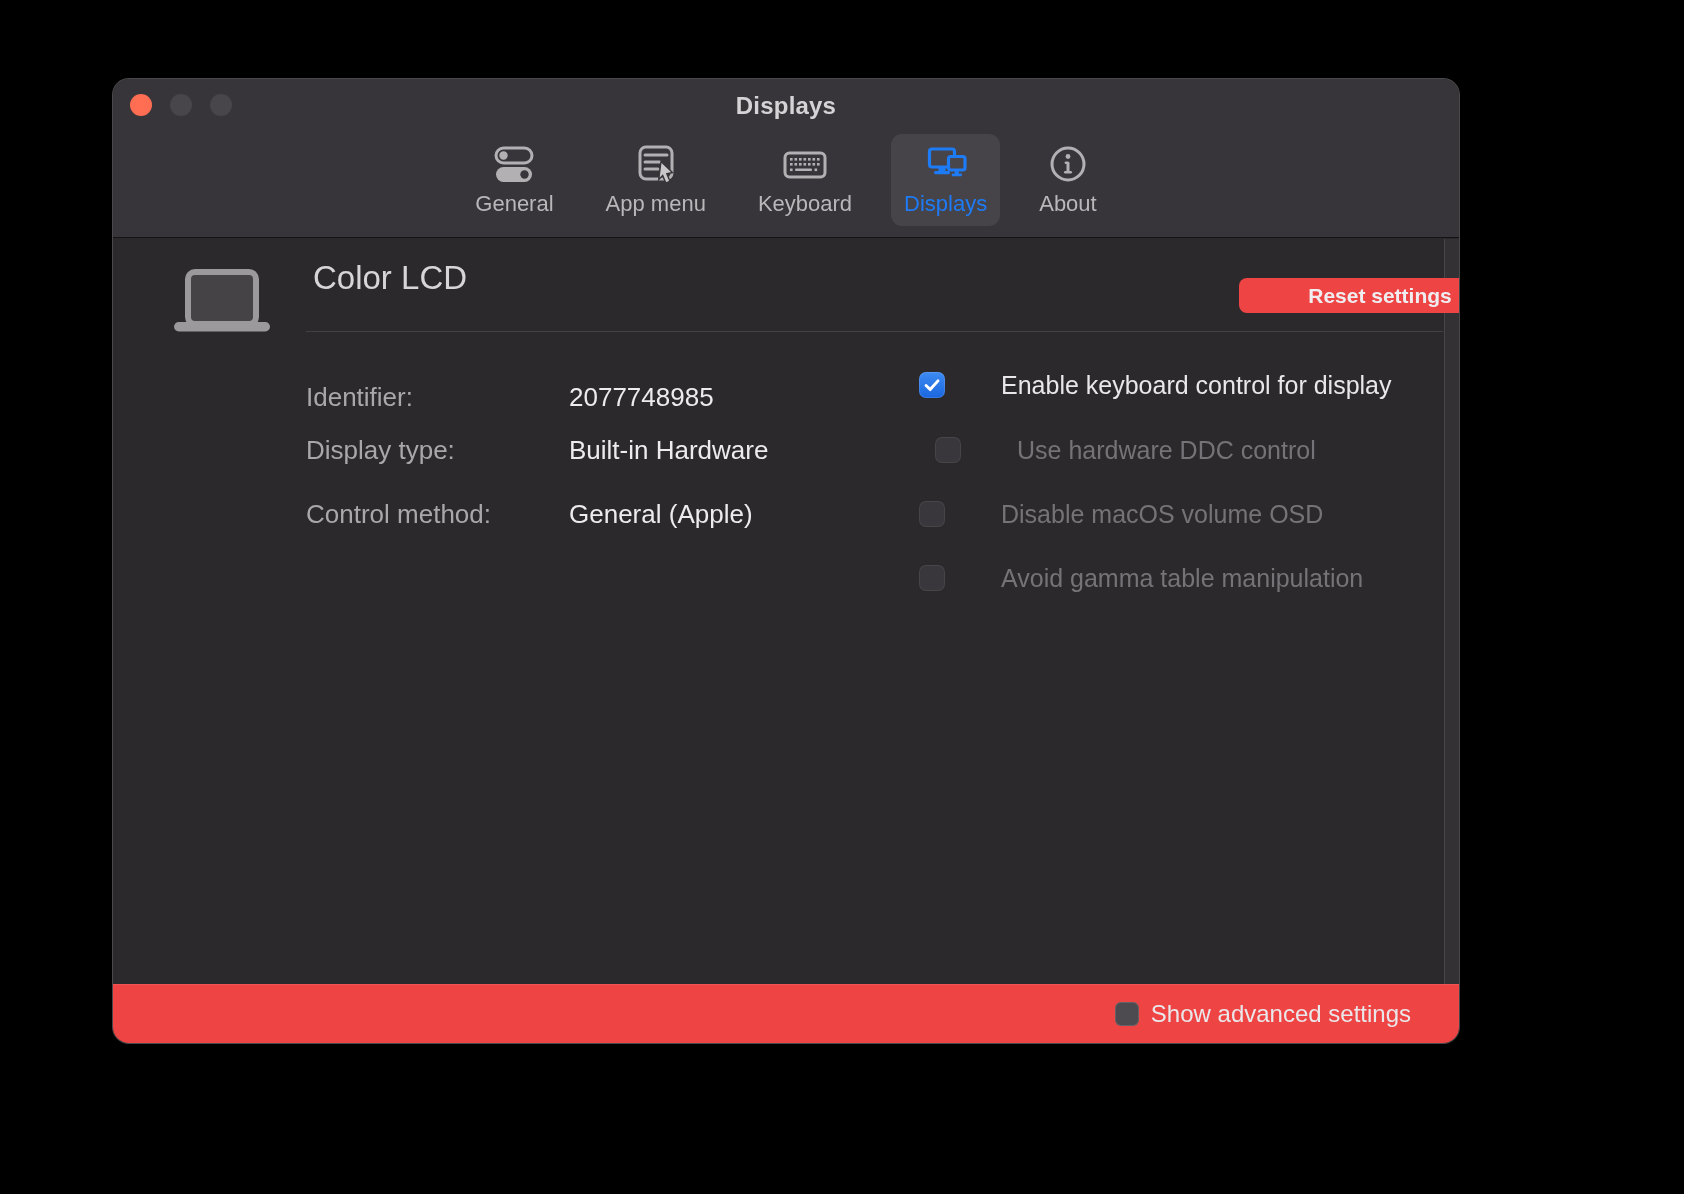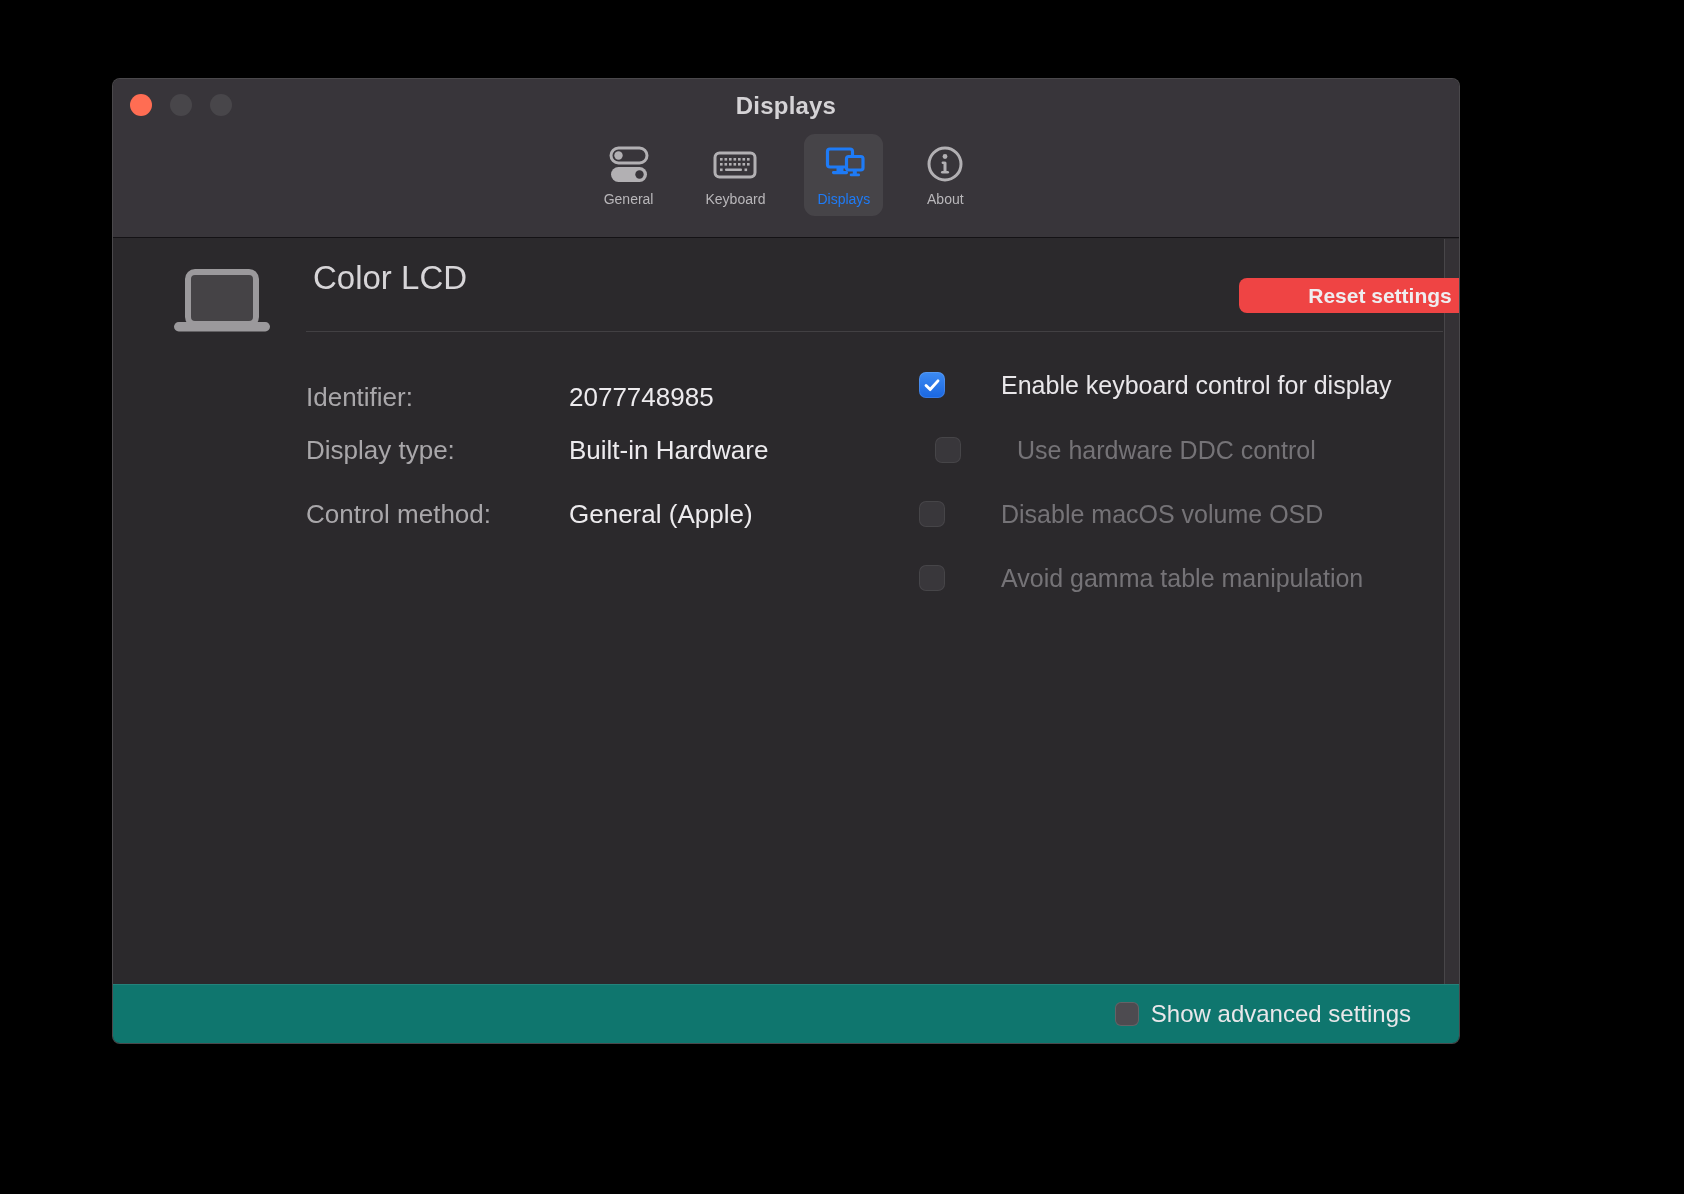--- a/index.html
+++ b/index.html
@@ -9,21 +9,21 @@
     font-family: "Liberation Sans", "DejaVu Sans", sans-serif;
     position: relative; overflow: hidden;
     -webkit-font-smoothing: antialiased;
   }
   .stage { position: absolute; inset: 0; }
 
   
   .window {
     position: absolute; left: 112px; top: 78px; width: 1348px; height: 966px;
     background: #2b292c;
-    border-radius: 8px;
+    border-radius: 17px;
     border: 1px solid rgba(255,255,255,0.15);
     box-shadow: 0 36px 90px rgba(0,0,0,0.85);
     overflow: hidden;
   }
 
   
   .titlebar {
     position: absolute; left: 0; top: 0; right: 0; height: 159px;
     background: #38353a;
     border-bottom: 1px solid #141215;
@@ -43,21 +43,21 @@
   .tabs {
     position: absolute; left: 0; right: 0; top: 55px; height: 96px;
     display: flex; justify-content: center; align-items: flex-start; gap: 26px;
   }
   .tab {
     display: flex; flex-direction: column; align-items: center;
     padding: 8px 13px 9px; border-radius: 11px;
     color: #b9b7ba;
   }
   .tab .tab-icon { width: 46px; height: 46px; display: block; }
-  .tab .tab-label { font-size: 14px; margin-top: 3px; white-space: nowrap; }
+  .tab .tab-label { font-size: 22px; margin-top: 3px; white-space: nowrap; }
   .tab.active { background: rgba(255,255,255,0.075); color: #1e7bf6; }
 
   
   .content { position: absolute; left: 0; top: 160px; right: 0; bottom: 59px; background: #2b292c; }
 
   .scroll-track {
     position: absolute; top: 0; bottom: 0; right: 0; width: 15px;
     background: #343135; border-left: 1px solid rgba(255,255,255,0.10);
   }
 
@@ -101,21 +101,21 @@
     background: #3d3b3f;
     box-shadow: inset 0 0 0 1px rgba(255,255,255,0.07);
   }
   .opt-label { font-size: 25px; color: #e9e7ea; white-space: nowrap; margin-left: 41px; }
   .opt-row.disabled .opt-label { color: #757377; }
   .opt-row.disabled .checkbox { background: #39373b; }
 
   
   .footer {
     position: absolute; left: 0; right: 0; bottom: 0; height: 59px;
-    background: #0f766e;
+    background: #ef4444;
     border-top: 1px solid rgba(255,255,255,0.09);
     display: flex; align-items: center; justify-content: flex-end;
     padding-right: 48px; gap: 12px;
   }
   .footer .checkbox.off { background: #4d4b50; box-shadow: inset 0 0 0 1px rgba(255,255,255,0.13); }
   .footer .checkbox { width: 24px; height: 24px; border-radius: 6px; }
   .footer-label { font-size: 24px; color: #e9e7ea; }
 
   svg { display: block; }
 </style>
@@ -138,20 +138,30 @@
         <div class="tab">
           <svg class="tab-icon" viewBox="0 0 46 46">
             <rect x="5" y="6" width="36" height="15" rx="7.5" fill="none" stroke="#b2b0b3" stroke-width="3"></rect>
             <circle cx="12.5" cy="13.5" r="4.2" fill="#b2b0b3"></circle>
             <rect x="5" y="25" width="36" height="15" rx="7.5" fill="#b2b0b3"></rect>
             <circle cx="33.5" cy="32.5" r="4.2" fill="#38353a"></circle>
           </svg>
           <span class="tab-label">General</span>
         </div>
 
+        <div class="tab">
+          <svg class="tab-icon" viewBox="0 0 46 46">
+            <rect x="7" y="5" width="32" height="32" rx="6" fill="none" stroke="#b2b0b3" stroke-width="3"></rect>
+            <line x1="12" y1="13" x2="34" y2="13" stroke="#b2b0b3" stroke-width="3" stroke-linecap="round"></line>
+            <line x1="12" y1="20" x2="27" y2="20" stroke="#b2b0b3" stroke-width="3" stroke-linecap="round"></line>
+            <line x1="12" y1="27" x2="25" y2="27" stroke="#b2b0b3" stroke-width="3" stroke-linecap="round"></line>
+            <path d="M28 19.5 L39.5 30.5 L33.8 31.8 L37 39.3 L32.8 41 L29.7 33.6 L25.7 37.6 Z" fill="#c9c7ca" stroke="#38353a" stroke-width="1.4"></path>
+          </svg>
+          <span class="tab-label">App menu</span>
+        </div>
 
         <div class="tab">
           <svg class="tab-icon" viewBox="0 0 46 46">
             <rect x="3" y="11" width="40" height="24" rx="4.5" fill="none" stroke="#b2b0b3" stroke-width="3"></rect>
             <g fill="#b2b0b3">
               <rect x="8" y="16" width="2.6" height="2.6"></rect>
                 <rect x="12.5" y="16" width="2.6" height="2.6"></rect>
               <rect x="17" y="16" width="2.6" height="2.6"></rect>
                 <rect x="21.5" y="16" width="2.6" height="2.6"></rect>
               <rect x="26" y="16" width="2.6" height="2.6"></rect>

